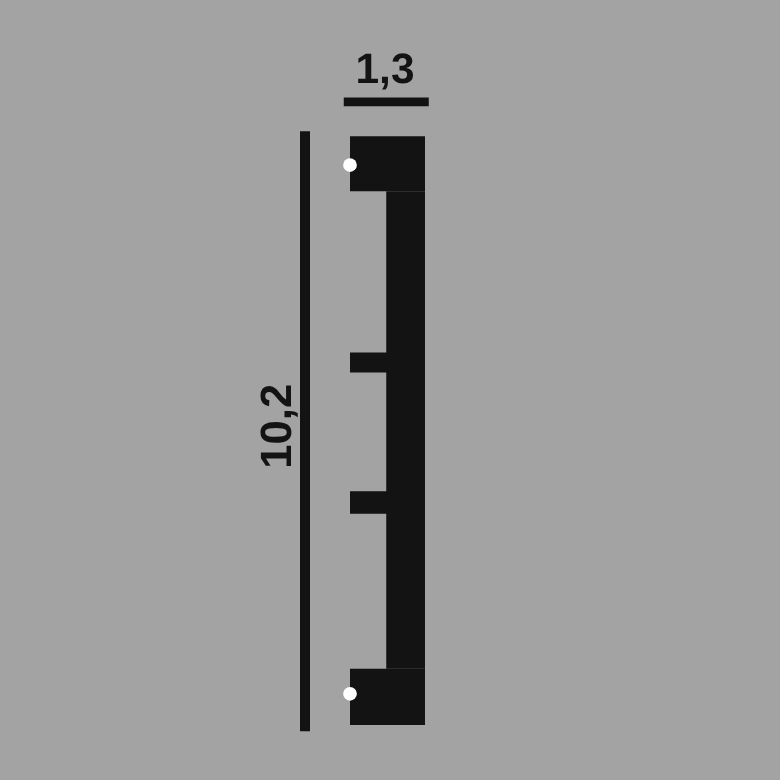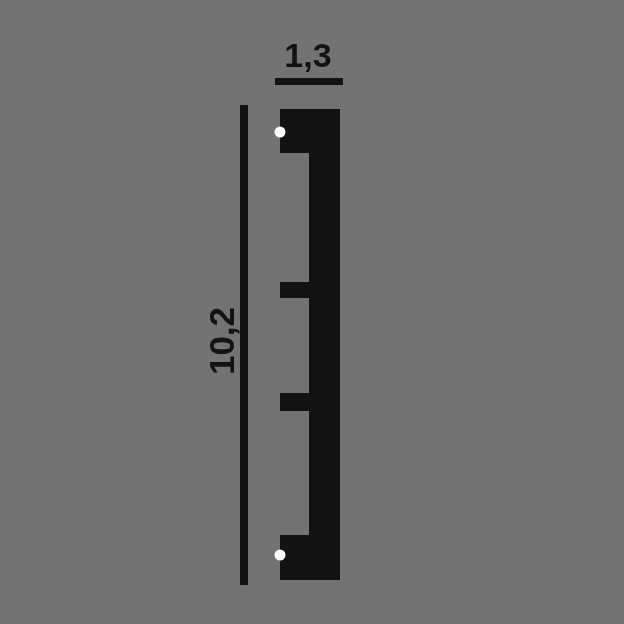--- a/index.html
+++ b/index.html
@@ -4,21 +4,21 @@
 <style>
   html, body {
     margin: 0;
     padding: 0;
     background: #ffffff;
   }
   .canvas {
     position: relative;
     width: 624px;
     height: 624px;
-    background: #737373;
+    background: #a3a3a3;
     overflow: hidden;
     font-family: "Liberation Sans", sans-serif;
   }
   .drawing-svg {
     position: absolute;
     left: 0;
     top: 0;
     width: 624px;
     height: 624px;
   }

